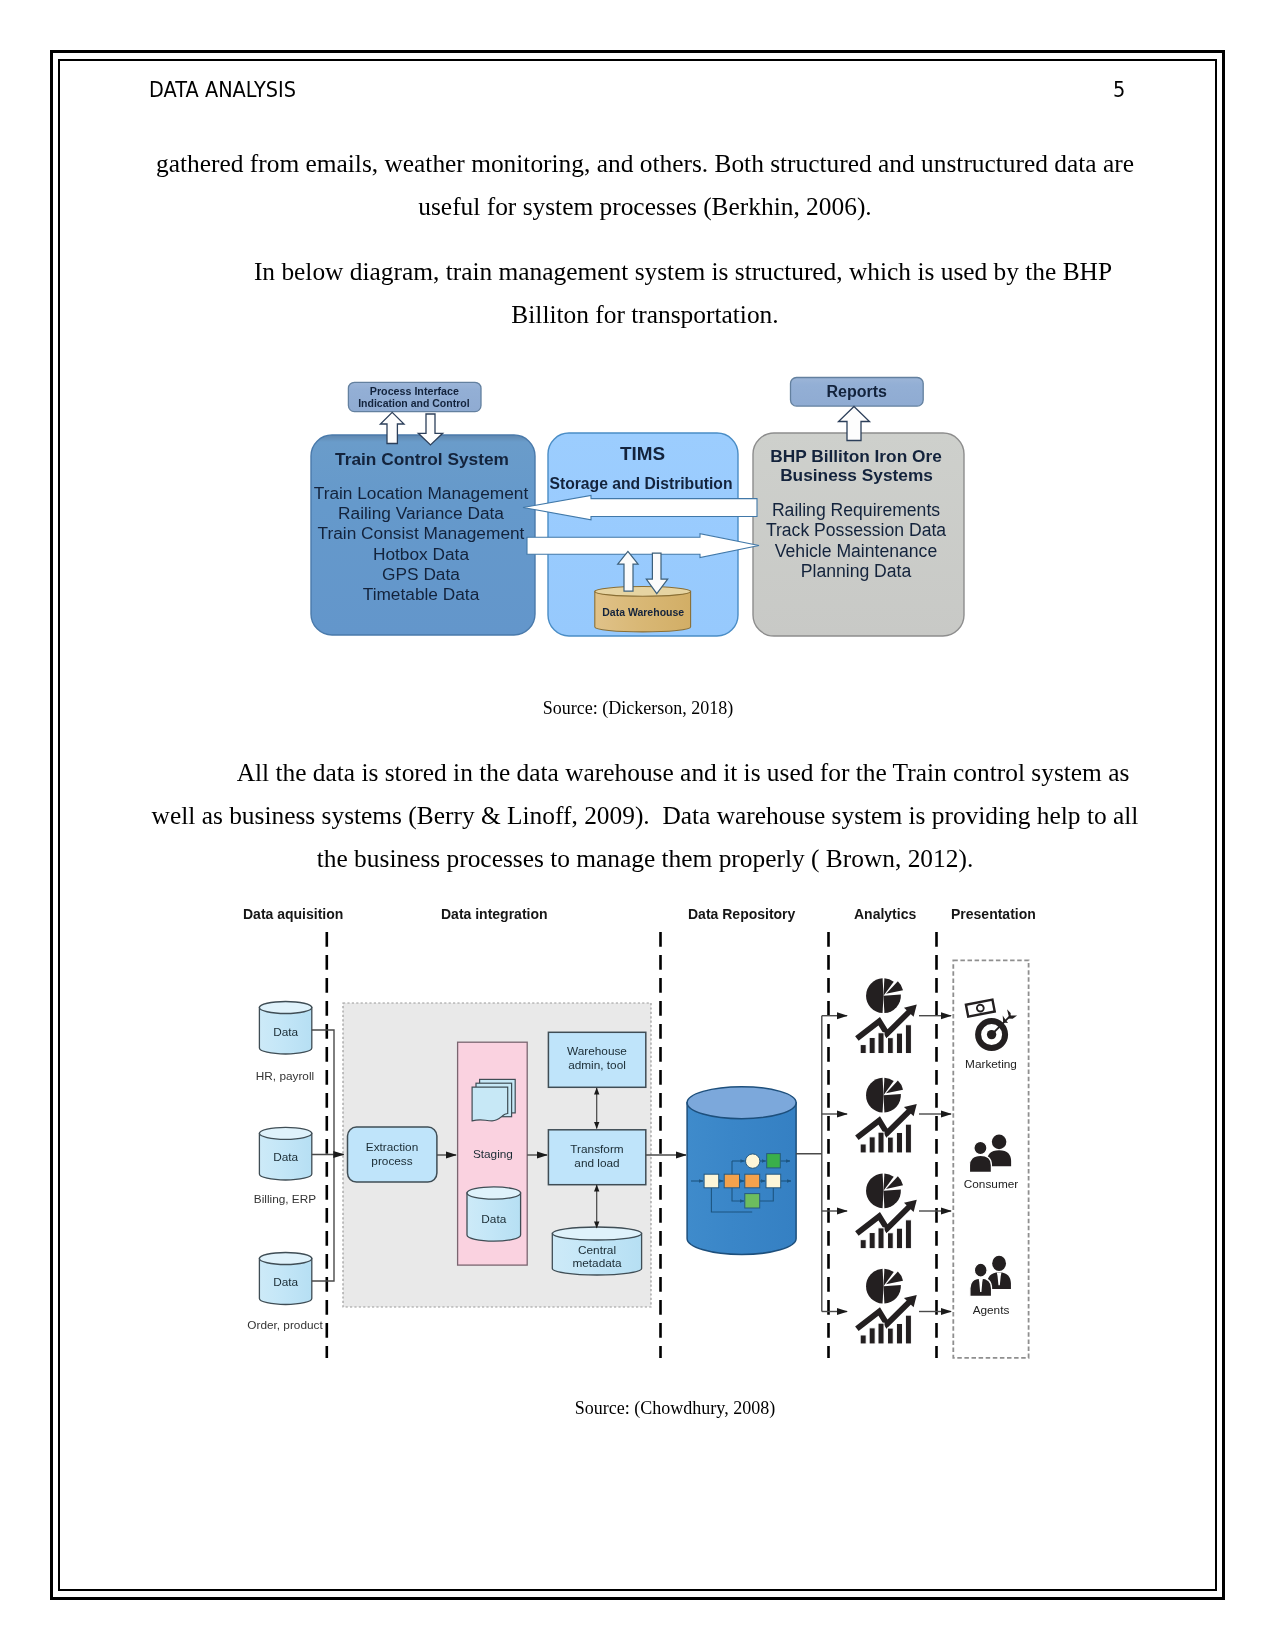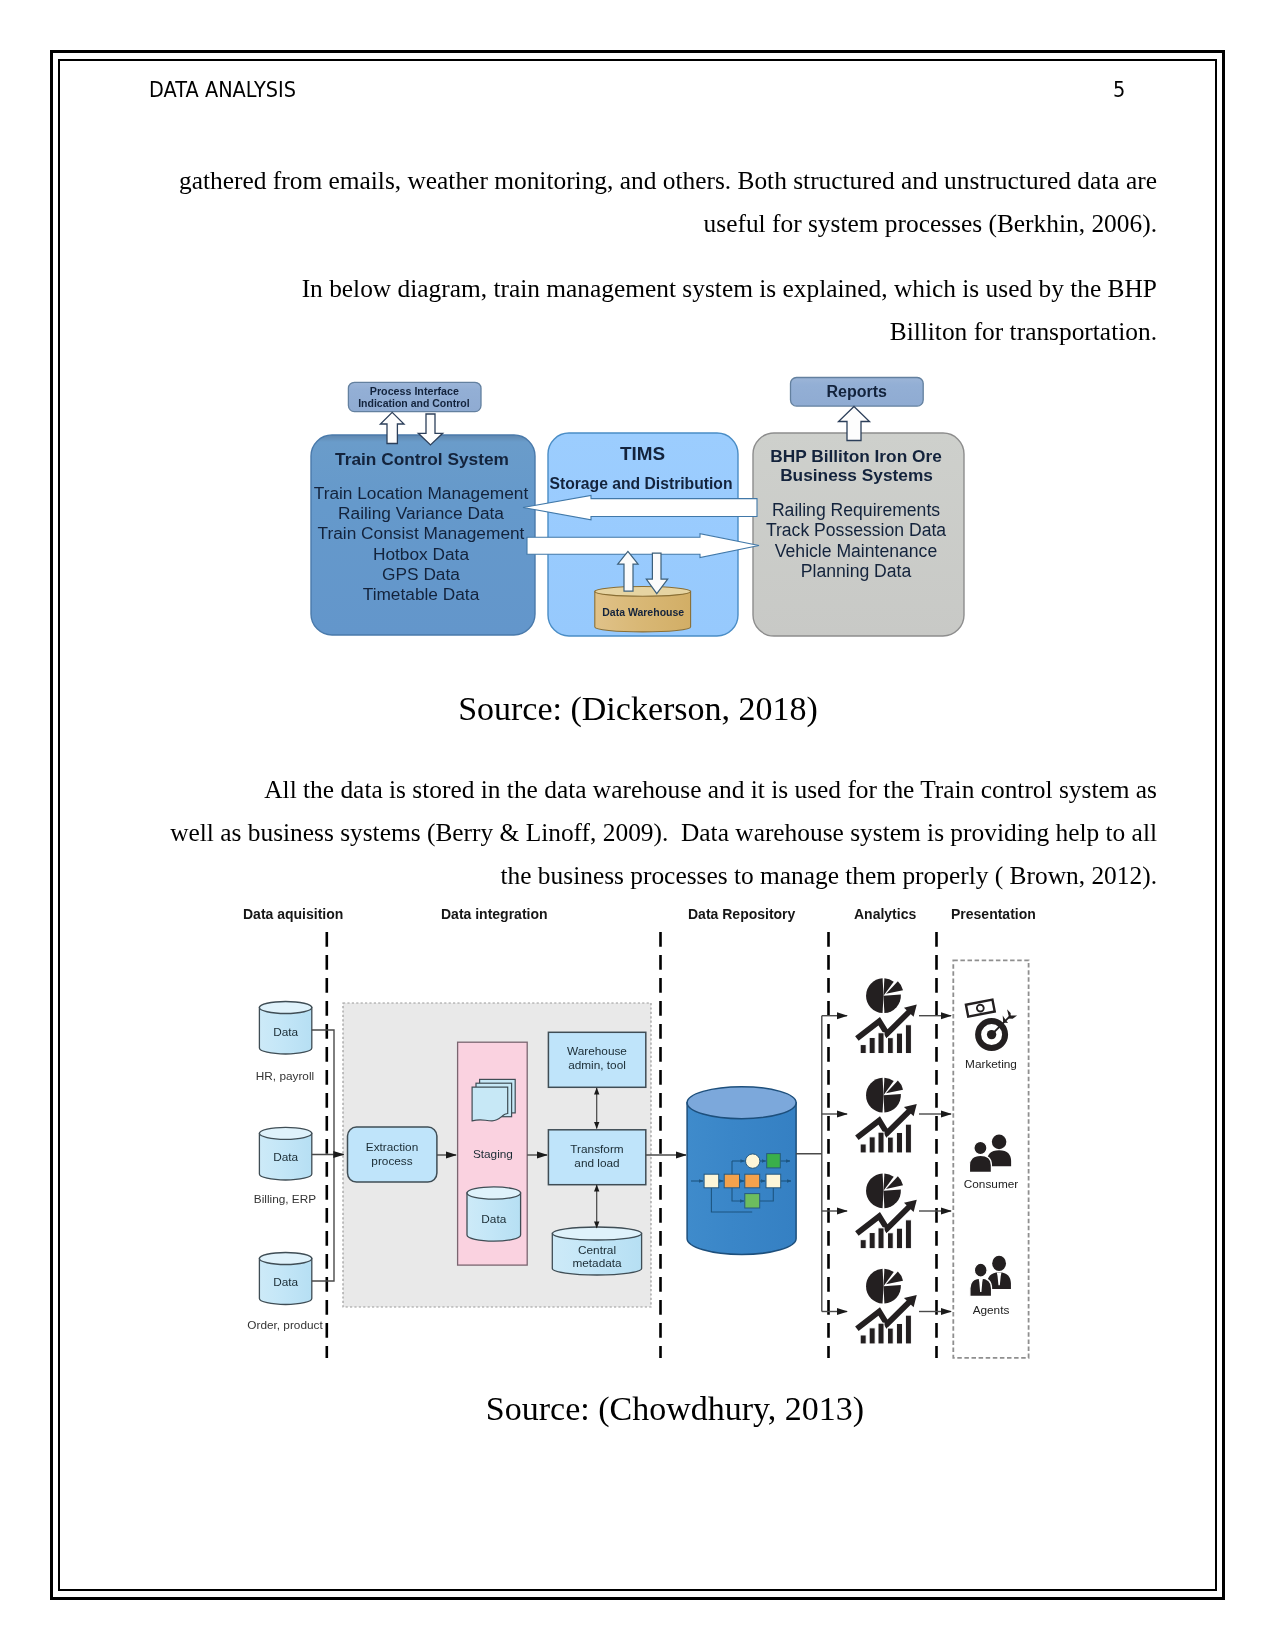--- a/index.html
+++ b/index.html
@@ -5,39 +5,39 @@
   html,body{margin:0;padding:0;background:#fff;}
   body{width:1275px;height:1650px;position:relative;overflow:hidden;
        font-family:"Liberation Serif",serif;color:#000;-webkit-font-smoothing:antialiased;}
   .page-border-outer{position:absolute;left:50px;top:50px;width:1175px;height:1550px;
        border:3px solid #000;box-sizing:border-box;}
   .page-border-inner{position:absolute;left:58px;top:59px;width:1159px;height:1532px;
        border:2px solid #000;box-sizing:border-box;}
   .content{position:absolute;left:0;top:0;width:1275px;height:1650px;padding-left:42px;}
   .hdr{position:absolute;font-family:"DejaVu Sans",sans-serif;font-size:21px;
        transform:scaleX(0.92);transform-origin:left top;white-space:nowrap;}
-  p.body{position:absolute;margin:17px;font-size:25.4px;line-height:43px;
-         width:990px;left:150px;text-align:right;white-space:pre-wrap;}
-  .src{position:absolute;font-size:34px;line-height:43px;text-align:center;}
+  p.body{position:absolute;margin:0;font-size:25.4px;line-height:43px;
+         width:990px;left:150px;text-align:center;white-space:pre-wrap;}
+  .src{position:absolute;font-size:18px;line-height:43px;text-align:center;}
   svg{position:absolute;left:0;top:0;overflow:visible;}
 </style>
 </head>
 <body>
 
 <div class="content">
   <div class="page-border-outer"></div>
   <div class="page-border-inner"></div>
   <div class="hdr" style="left:148.5px;top:77.5px">DATA ANALYSIS</div>
   <div class="hdr" style="left:1113px;top:77.5px">5</div>
 
   <p class="body" style="top:142px">gathered from emails, weather monitoring, and others. Both structured and unstructured data are useful for system processes (Berkhin, 2006).</p>
-  <p class="body" style="top:250px;text-indent:76px">In below diagram, train management system is explained, which is used by the BHP Billiton for transportation.</p>
+  <p class="body" style="top:250px;text-indent:76px">In below diagram, train management system is structured, which is used by the BHP Billiton for transportation.</p>
   <div class="src" style="left:138px;top:687px;width:1000px">Source: (Dickerson, 2018)</div>
   <p class="body" style="top:751px;text-indent:76px">All the data is stored in the data warehouse and it is used for the Train control system as well as business systems (Berry &amp; Linoff, 2009).  Data warehouse system is providing help to all the business processes to manage them properly ( Brown, 2012).</p>
-  <div class="src" style="left:175px;top:1387px;width:1000px">Source: (Chowdhury, 2013)</div>
+  <div class="src" style="left:175px;top:1387px;width:1000px">Source: (Chowdhury, 2008)</div>
 
   <svg id="fig1" width="1275" height="1650">
    <defs>
     <linearGradient id="gTCS" x1="0" y1="0" x2="0" y2="1">
       <stop offset="0" stop-color="#5f86ae"></stop>
           <stop offset="0.035" stop-color="#6a9cca"></stop>
           <stop offset="0.35" stop-color="#6599cb"></stop>
           <stop offset="1" stop-color="#6396cb"></stop>
     </linearGradient>
     <linearGradient id="gHdr" x1="0" y1="0" x2="0" y2="1">

